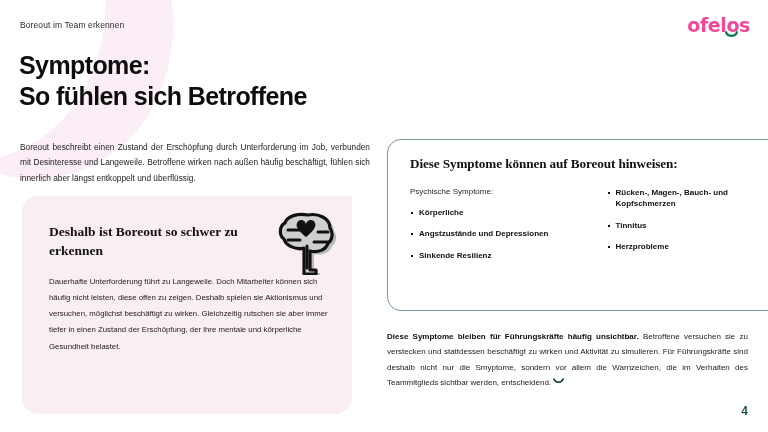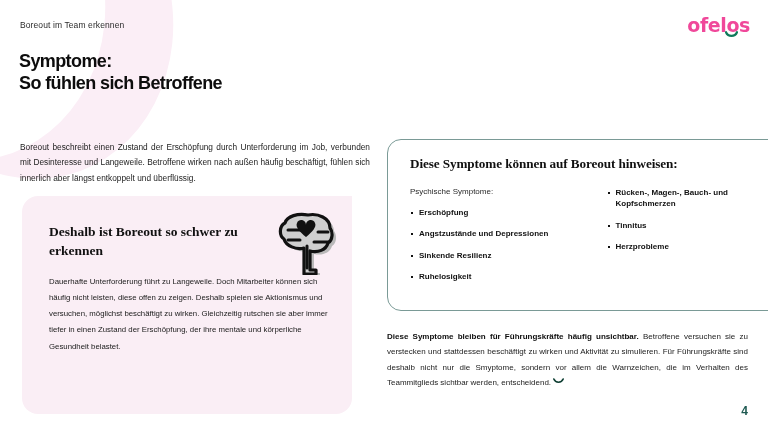--- a/index.html
+++ b/index.html
@@ -83,21 +83,21 @@
     font-size: 8.5px;
     color: #2b2b2b;
     letter-spacing: 0.1px;
   }
   .title {
     position: absolute;
     left: 19px;
     top: 50px;
     font-family: "Liberation Sans", sans-serif;
     font-weight: bold;
-    font-size: 18px;
+    font-size: 25px;
     line-height: 1.24;
     letter-spacing: -0.6px;
     color: #0d0d0d;
   }
 
   
   .intro {
     position: absolute;
     left: 20px;
     top: 140px;
@@ -274,24 +274,23 @@
     <div class="pink-card-body">Dauerhafte Unterforderung führt zu Langeweile. Doch Mitarbeiter können sich häufig nicht leisten, diese offen zu zeigen. Deshalb spielen sie Aktionismus und versuchen, möglichst beschäftigt zu wirken. Gleichzeitig rutschen sie aber immer tiefer in einen Zustand der Erschöpfung, der ihre mentale und körperliche Gesundheit belastet.</div>
   </div>
 
   <div class="outline-card">
     <div class="outline-card-heading">Diese Symptome können auf Boreout hinweisen:</div>
     <div class="sym-cols">
 
       <div class="sym-col">
         <div class="sym-col-label">Psychische Symptome:</div>
         <ul class="sym-list">
-          <li>Erschöpfung</li>
+          <li>Körperliche</li>
           <li>Angstzustände und Depressionen</li>
           <li>Sinkende Resilienz</li>
-          <li>Ruhelosigkeit</li>
         </ul>
       </div>
 
       <div class="sym-col">
         <ul class="sym-list">
           <li>Rücken-, Magen-, Bauch- und Kopfschmerzen</li>
           <li>Tinnitus</li>
           <li>Herzprobleme</li>
         </ul>
       </div>

